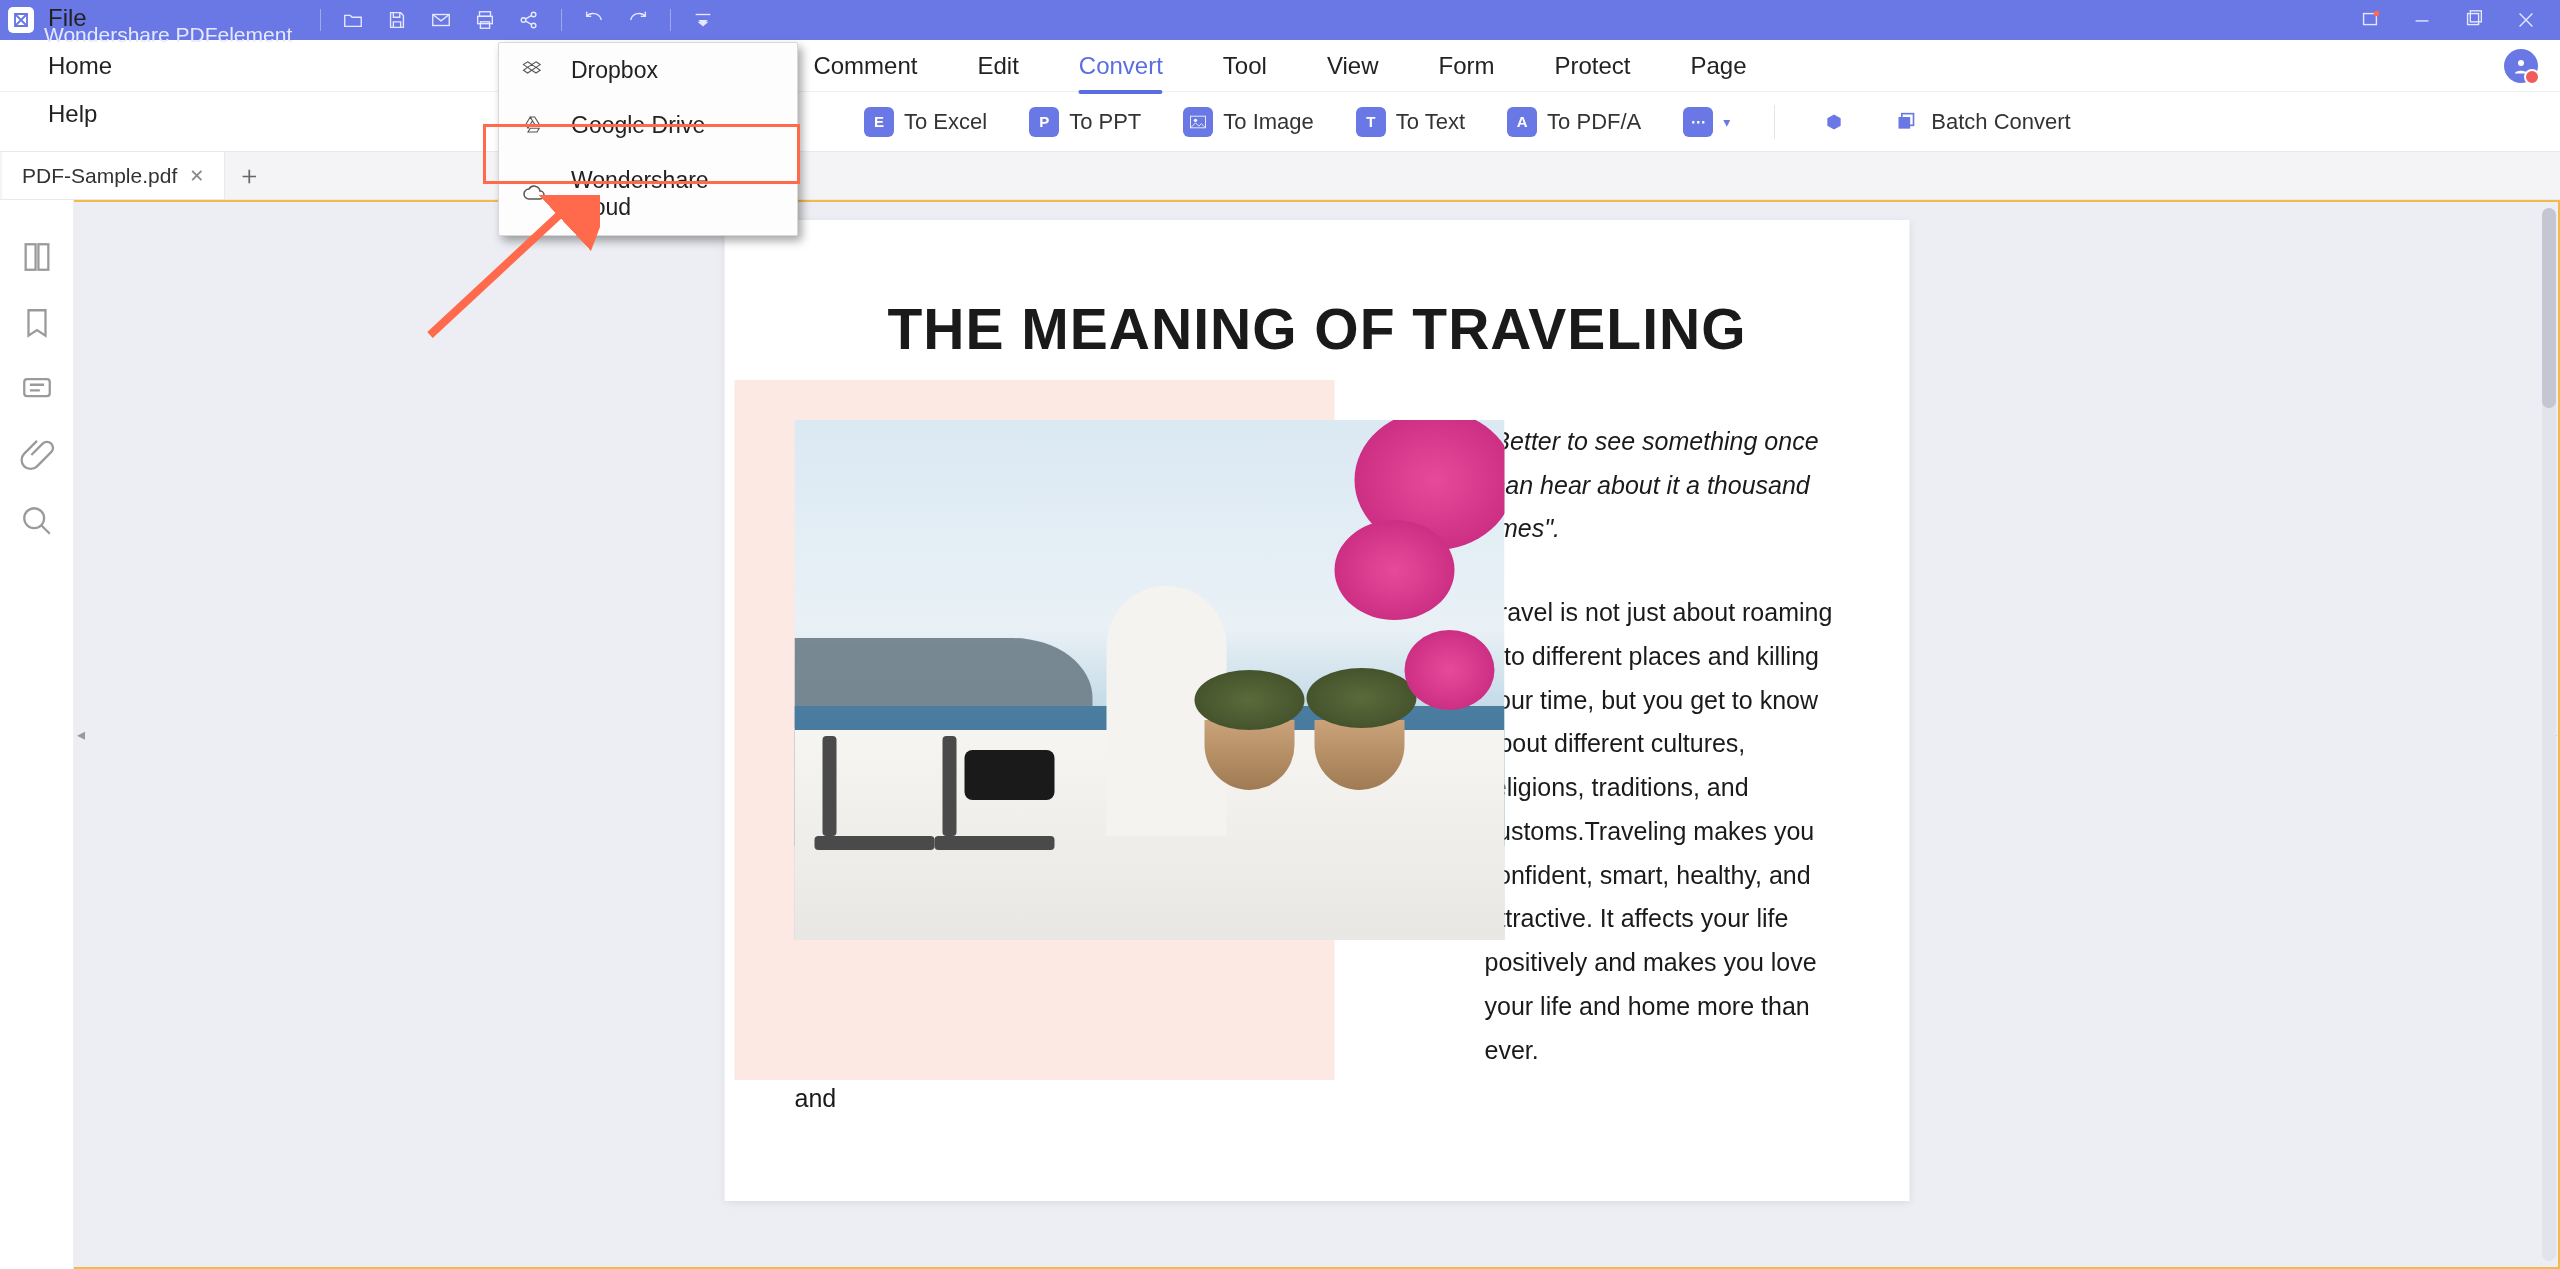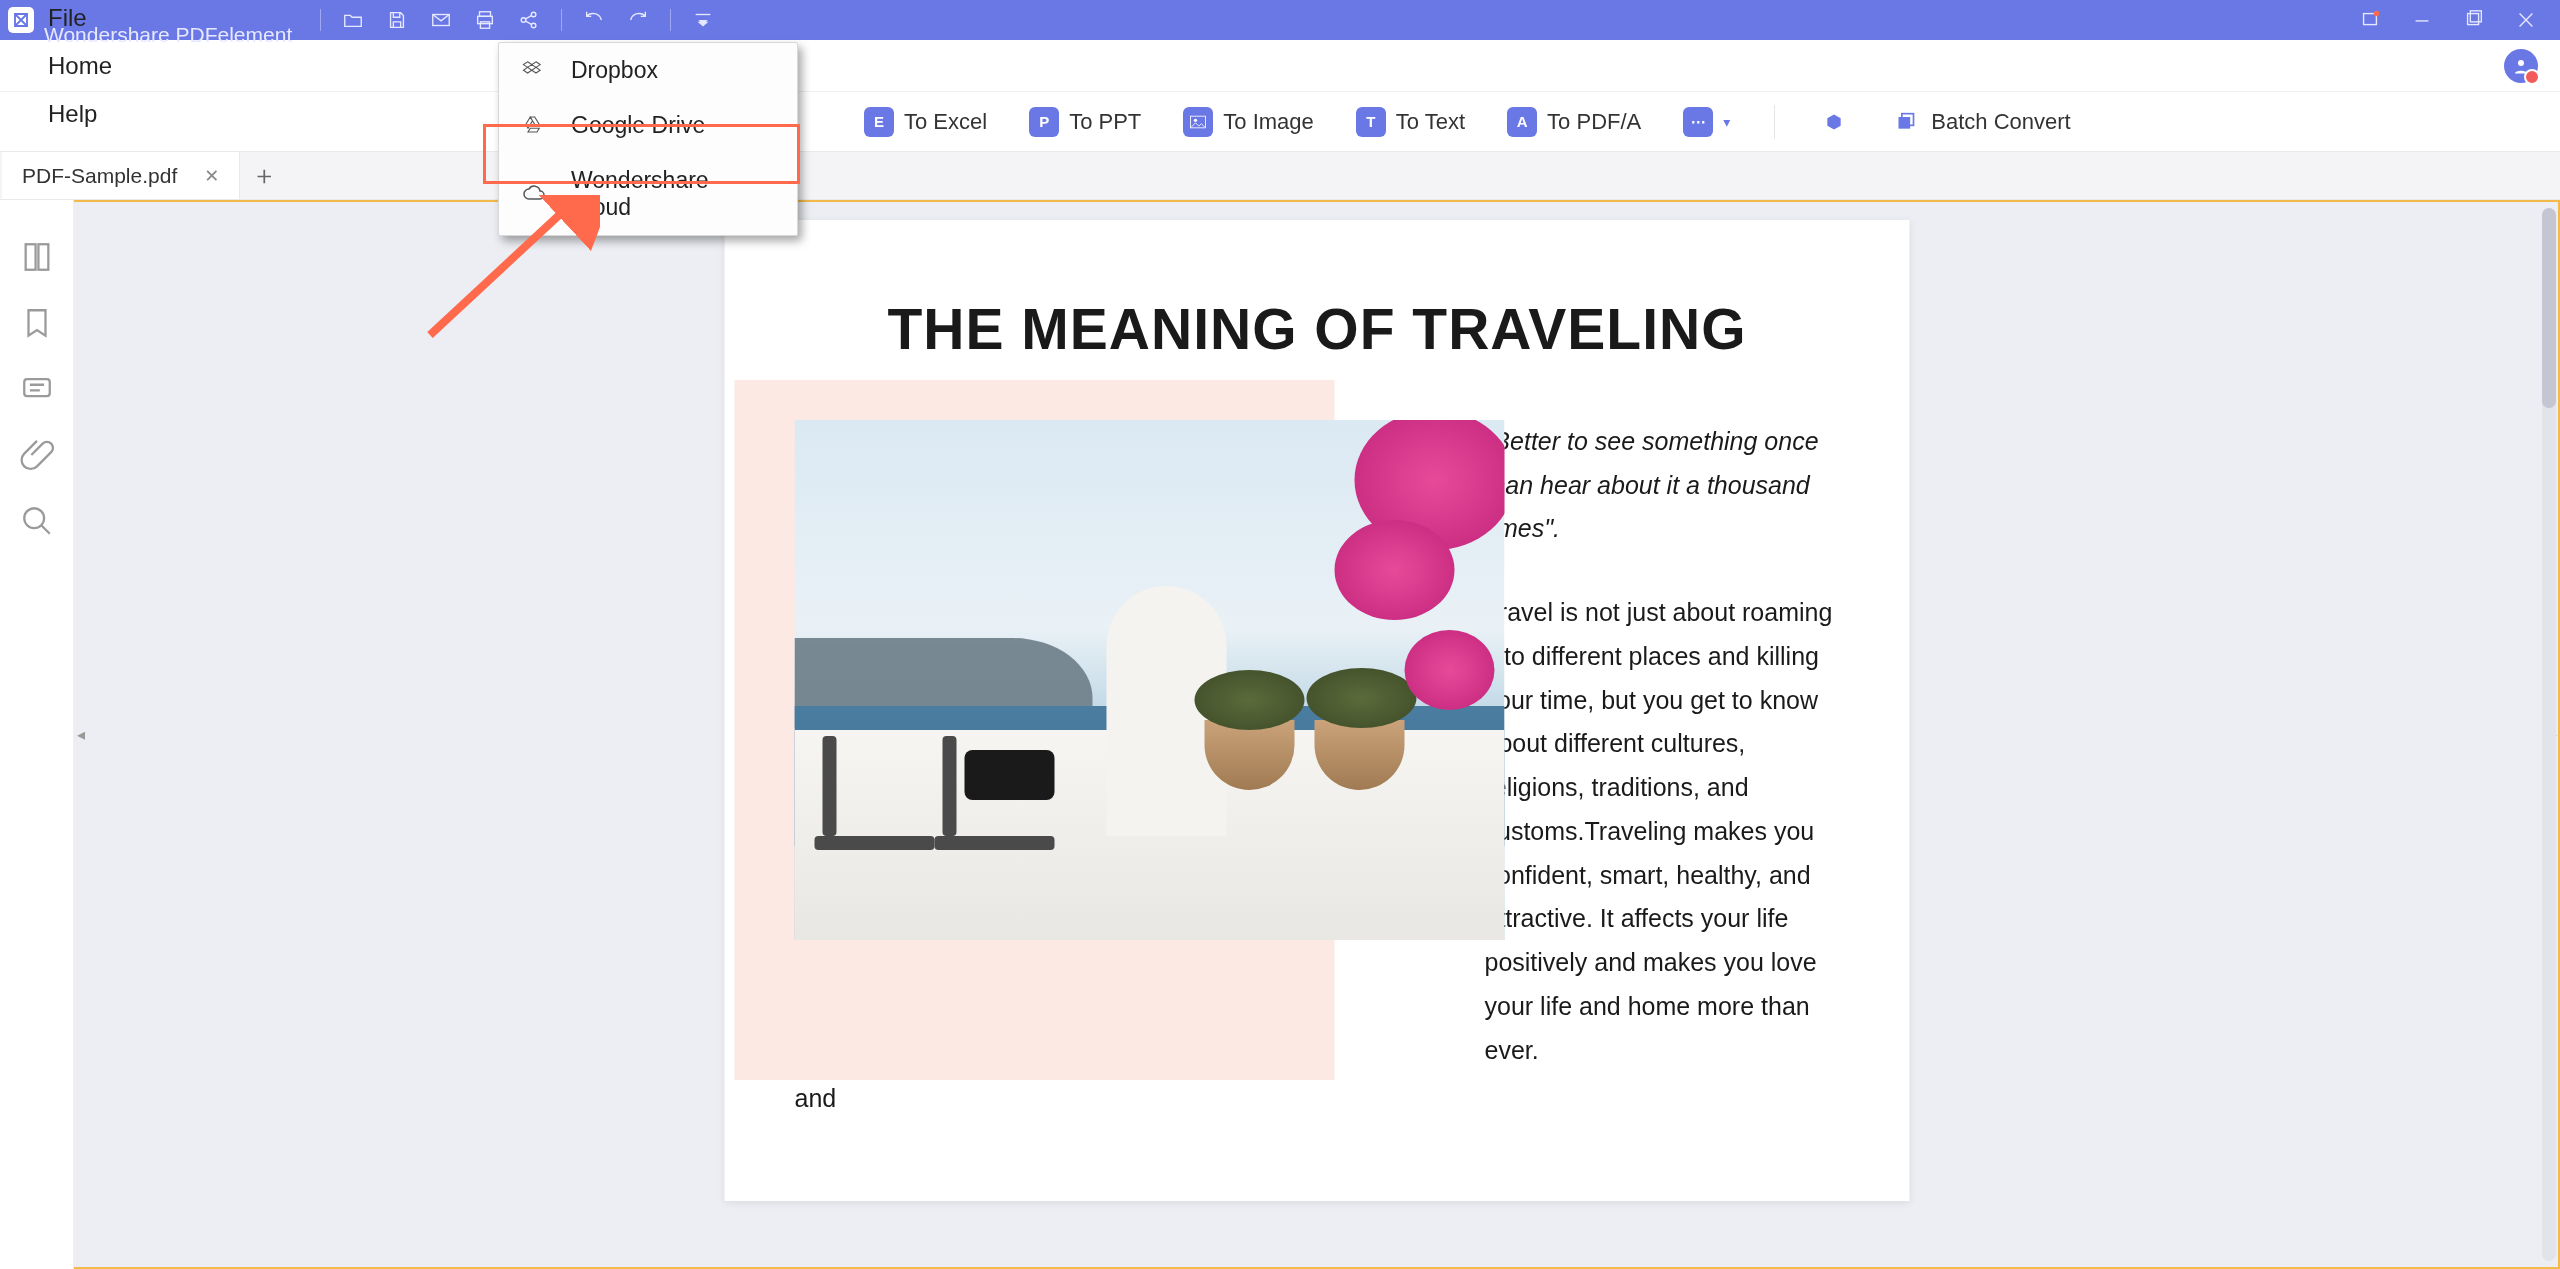--- a/index.html
+++ b/index.html
@@ -42,21 +42,21 @@
 .cloud-menu { position:absolute; left:498px; top:42px; width:300px; background:#fdfdfd; border:1px solid #d8d8d8; border-radius:2px; box-shadow: 4px 5px 10px rgba(0,0,0,0.35); z-index:50;}
 .cloud-menu .cm-item { display:flex; align-items:center; gap:24px; padding: 14px 22px; font-size:23px; color:#222; cursor:pointer;}
 .cloud-menu .cm-item .cm-icon { width:26px; height:26px; display:flex; align-items:center; justify-content:center;}
 .cloud-menu .cm-item .cm-icon svg { width:24px; height:24px; stroke:#555; fill:none; stroke-width:1.5;}
 .cloud-highlight { position:absolute; left:483px; top:124px; width:317px; height:60px; border:3px solid #ff6a4d; z-index:60; pointer-events:none;}
 .arrow-annot { position:absolute; left:420px; top:195px; z-index:60; pointer-events:none;}
 .arrow-annot svg { width:180px; height:150px;}
 
 
 .tabstrip { height: 48px; background:#f4f4f6; border-bottom:1px solid #e9e9e9; display:flex; align-items:stretch; padding-left: 2px;}
-.doc-tab { display:flex; align-items:center; gap:27px; padding: 0 20px; background:#fff; border-right:1px solid #e9e9e9; font-size:21px; color:#333; cursor:pointer; min-width:180px;}
+.doc-tab { display:flex; align-items:center; gap:12px; padding: 0 20px; background:#fff; border-right:1px solid #e9e9e9; font-size:21px; color:#333; cursor:pointer; min-width:180px;}
 .doc-tab .close { color:#888; font-size:18px;}
 .add-tab { width:48px; display:flex; align-items:center; justify-content:center; font-size:26px; color:#666; cursor:pointer;}
 
 
 .main { position:absolute; top:200px; bottom:0; left:0; right:0; display:flex;}
 .outline-frame { position:absolute; inset:0; border:2px solid #f3b94b; pointer-events:none; z-index:5;}
 .sidebar { width:74px; border-right:1px solid #f0f0f0; background:#fff; display:flex; flex-direction:column; align-items:center; padding-top:40px; gap:32px; position:relative; z-index:6;}
 .sidebar .sb-icon { width:34px; height:34px; cursor:pointer;}
 .sidebar .sb-icon svg { width:100%; height:100%; stroke:#9a9a9a; fill:none; stroke-width:1.6;}
 .canvas { flex:1; background:#eceef3; position:relative; overflow:hidden;}
@@ -185,20 +185,30 @@
         </svg>
       </div>
   </div>
 </div>
 
 <div class="menubar">
   <div class="menu-group">
     <div class="menu-item">File</div>
     <div class="menu-item">Home</div>
     <div class="menu-item">Help</div>
+  </div>
+  <div class="menu-tabs">
+    <div class="menu-tab">Comment</div>
+    <div class="menu-tab">Edit</div>
+    <div class="menu-tab active">Convert</div>
+    <div class="menu-tab">Tool</div>
+    <div class="menu-tab">View</div>
+    <div class="menu-tab">Form</div>
+    <div class="menu-tab">Protect</div>
+    <div class="menu-tab">Page</div>
   </div>
   <div class="avatar">
     <svg viewBox="0 0 24 24">
         <circle cx="12" cy="8" r="4"></circle>
         <path d="M4 22c0-5 16-5 16 0z"></path>
       </svg>
   </div>
 </div>
 
 <div class="toolbar">

